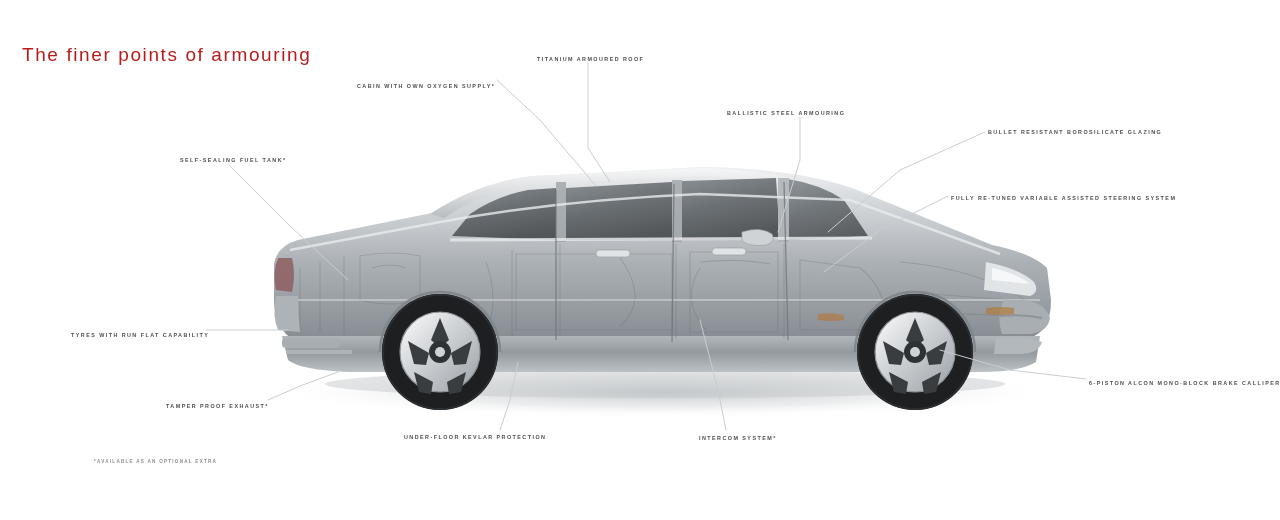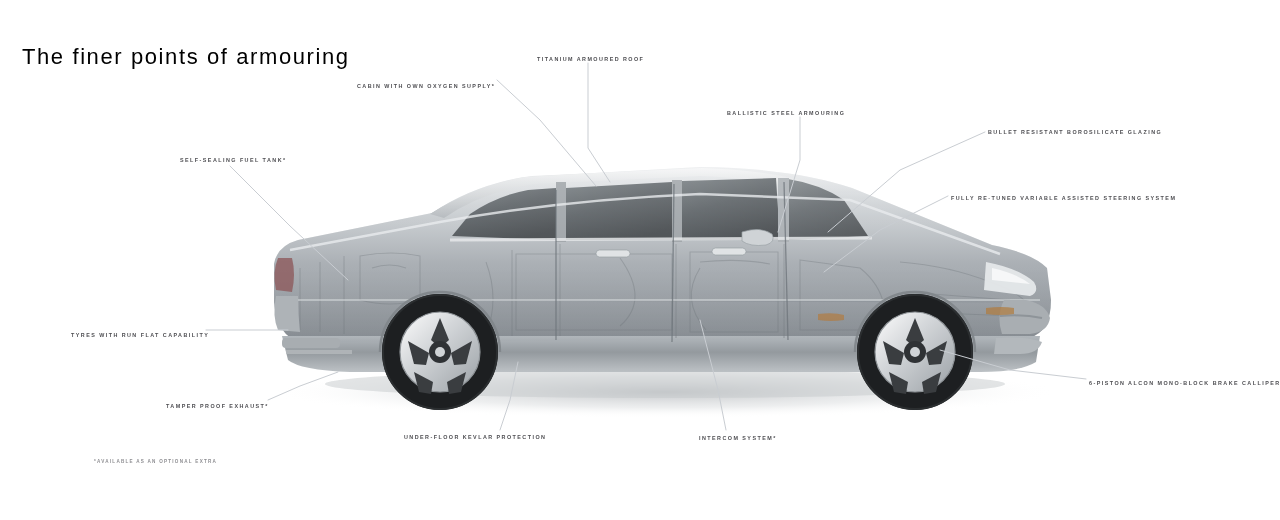--- a/index.html
+++ b/index.html
@@ -7,22 +7,22 @@
   body{
     width:1280px;height:520px;position:relative;overflow:hidden;
     font-family:"Liberation Sans", sans-serif;
     background:#ffffff;
   }
   #stage{position:absolute;inset:0;width:1280px;height:520px;}
 
   
   .page-title{
     position:absolute;left:22px;top:44px;
-    font-size:22px;letter-spacing:1.6px;font-weight:400;
-    color:#000000;white-space:nowrap;
+    font-size:19px;letter-spacing:1.6px;font-weight:400;
+    color:#b91c1c;white-space:nowrap;
   }
 
   
   .callout{
     position:absolute;
     font-size:5.4px;
     letter-spacing:1.45px;
     font-weight:700;
     color:#4e4e52;
     white-space:nowrap;

